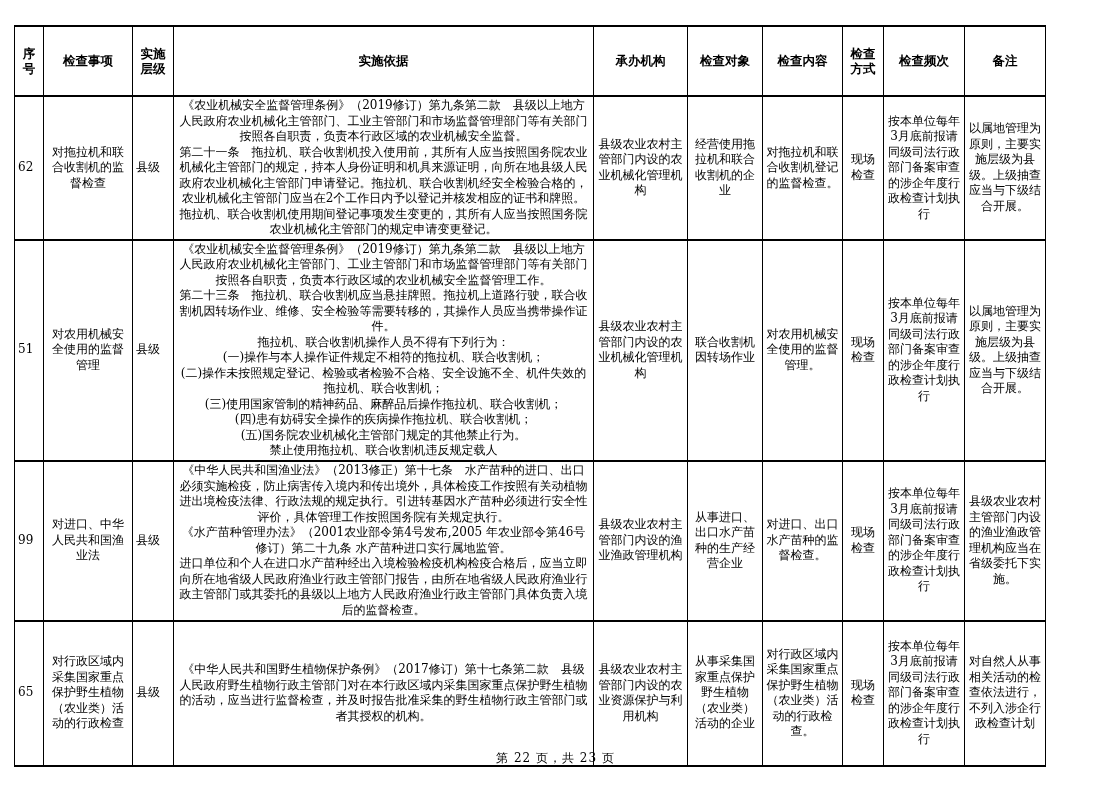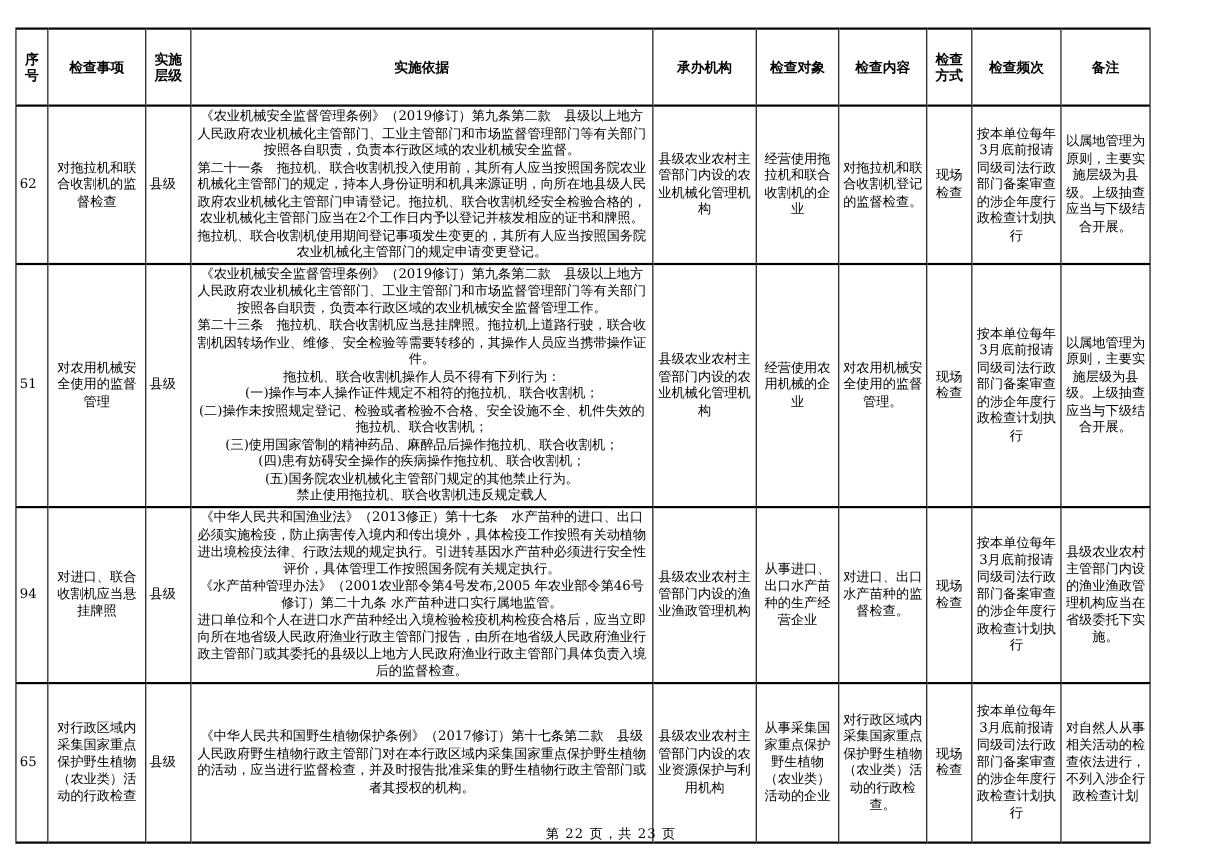--- a/index.html
+++ b/index.html
@@ -123,29 +123,29 @@
         <td class="left">《农业机械安全监督管理条例》（2019修订）第九条第二款　县级以上地方人民政府农业机械化主管部门、工业主管部门和市场监督管理部门等有关部门按照各自职责，负责本行政区域的农业机械安全监督管理工作。
 第二十三条　拖拉机、联合收割机应当悬挂牌照。拖拉机上道路行驶，联合收割机因转场作业、维修、安全检验等需要转移的，其操作人员应当携带操作证件。
 拖拉机、联合收割机操作人员不得有下列行为：
 (一)操作与本人操作证件规定不相符的拖拉机、联合收割机；
 (二)操作未按照规定登记、检验或者检验不合格、安全设施不全、机件失效的拖拉机、联合收割机；
 (三)使用国家管制的精神药品、麻醉品后操作拖拉机、联合收割机；
 (四)患有妨碍安全操作的疾病操作拖拉机、联合收割机；
 (五)国务院农业机械化主管部门规定的其他禁止行为。
 禁止使用拖拉机、联合收割机违反规定载人</td>
         <td class="left">县级农业农村主管部门内设的农业机械化管理机构</td>
-        <td class="left">经营使用农用机械的企业</td>
+        <td class="left">联合收割机因转场作业</td>
         <td class="left">对农用机械安全使用的监督管理。</td>
         <td class="left">现场检查</td>
         <td class="left">按本单位每年3月底前报请同级司法行政部门备案审查的涉企年度行政检查计划执行</td>
         <td class="left">以属地管理为原则，主要实施层级为县级。上级抽查应当与下级结合开展。</td>
       </tr>
       <tr class="r2">
-        <td class="center">94</td>
-        <td class="left">对进口、联合收割机应当悬挂牌照</td>
+        <td class="center">99</td>
+        <td class="left">对进口、中华人民共和国渔业法</td>
         <td class="center">县级</td>
         <td class="left">《中华人民共和国渔业法》（2013修正）第十七条　水产苗种的进口、出口必须实施检疫，防止病害传入境内和传出境外，具体检疫工作按照有关动植物进出境检疫法律、行政法规的规定执行。引进转基因水产苗种必须进行安全性评价，具体管理工作按照国务院有关规定执行。
 《水产苗种管理办法》（2001农业部令第4号发布,2005 年农业部令第46号修订）第二十九条 水产苗种进口实行属地监管。
 进口单位和个人在进口水产苗种经出入境检验检疫机构检疫合格后，应当立即向所在地省级人民政府渔业行政主管部门报告，由所在地省级人民政府渔业行政主管部门或其委托的县级以上地方人民政府渔业行政主管部门具体负责入境后的监督检查。</td>
         <td class="left">县级农业农村主管部门内设的渔业渔政管理机构</td>
         <td class="left">从事进口、出口水产苗种的生产经营企业</td>
         <td class="left">对进口、出口水产苗种的监督检查。</td>
         <td class="left">现场检查</td>
         <td class="left">按本单位每年3月底前报请同级司法行政部门备案审查的涉企年度行政检查计划执行</td>
         <td class="left">县级农业农村主管部门内设的渔业渔政管理机构应当在省级委托下实施。</td>

